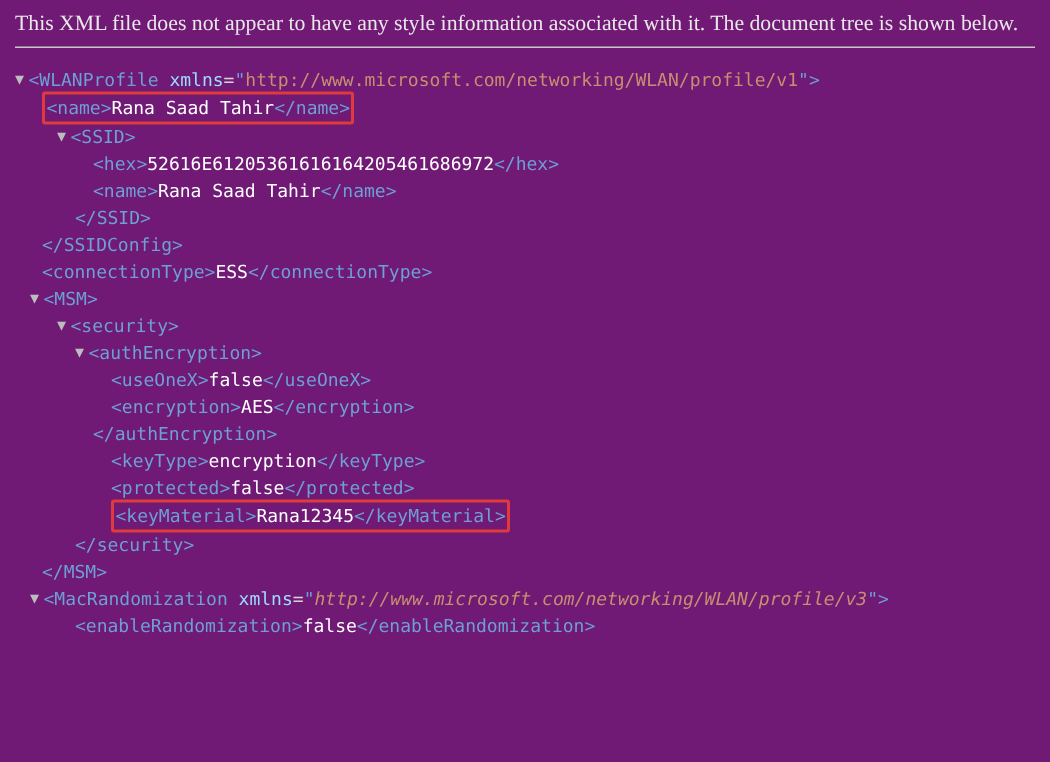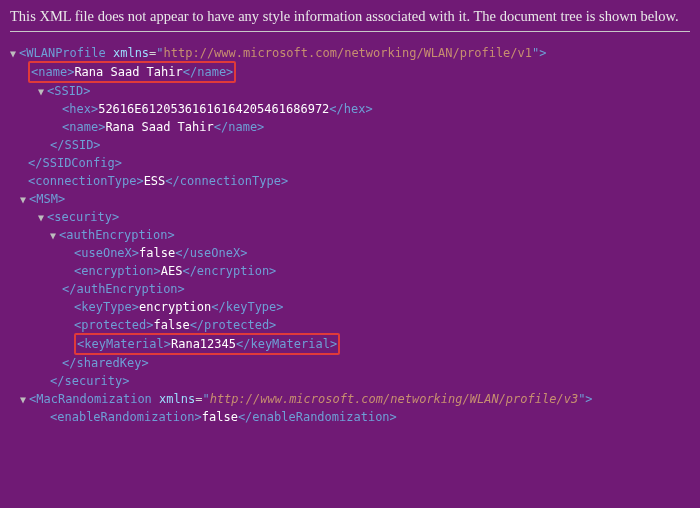--- a/index.html
+++ b/index.html
@@ -104,23 +104,23 @@
 
     <div class="line"><span class="ind i4"></span><span class="punct">&lt;/</span><span class="tag">authEncryption</span><span class="punct">&gt;</span></div>
 
 
     <div class="line"><span class="ind i5"></span><span class="punct">&lt;</span><span class="tag">keyType</span><span class="punct">&gt;</span><span class="text">encryption</span><span class="punct">&lt;/</span><span class="tag">keyType</span><span class="punct">&gt;</span></div>
 
     <div class="line"><span class="ind i5"></span><span class="punct">&lt;</span><span class="tag">protected</span><span class="punct">&gt;</span><span class="text">false</span><span class="punct">&lt;/</span><span class="tag">protected</span><span class="punct">&gt;</span></div>
 
     <div class="line"><span class="ind i5"></span><span class="hl"><span class="punct">&lt;</span><span class="tag">keyMaterial</span><span class="punct">&gt;</span><span class="text">Rana12345</span><span class="punct">&lt;/</span><span class="tag">keyMaterial</span><span class="punct">&gt;</span></span></div>
 
-    <div class="line"><span class="ind i4"></span><span class="punct">&lt;/</span><span class="tag">sharedKey</span><span class="punct">&gt;</span></div>
 
     <div class="line"><span class="ind i3"></span><span class="punct">&lt;/</span><span class="tag">security</span><span class="punct">&gt;</span></div>
 
+    <div class="line"><span class="ind i1b"></span><span class="punct">&lt;/</span><span class="tag">MSM</span><span class="punct">&gt;</span></div>
 
     <div class="line"><span class="ind i1"></span><span class="tri">▼</span><span class="punct">&lt;</span><span class="tag">MacRandomization</span> <span class="attr">xmlns</span><span class="eq">=</span><span class="punct">"</span><span class="str2">http://www.microsoft.com/networking/WLAN/profile/v3</span><span class="punct">"</span><span class="punct">&gt;</span></div>
 
     <div class="line"><span class="ind i3"></span><span class="punct">&lt;</span><span class="tag">enableRandomization</span><span class="punct">&gt;</span><span class="text">false</span><span class="punct">&lt;/</span><span class="tag">enableRandomization</span><span class="punct">&gt;</span></div>
 
   </div>
 </div>
 
 </body></html>

